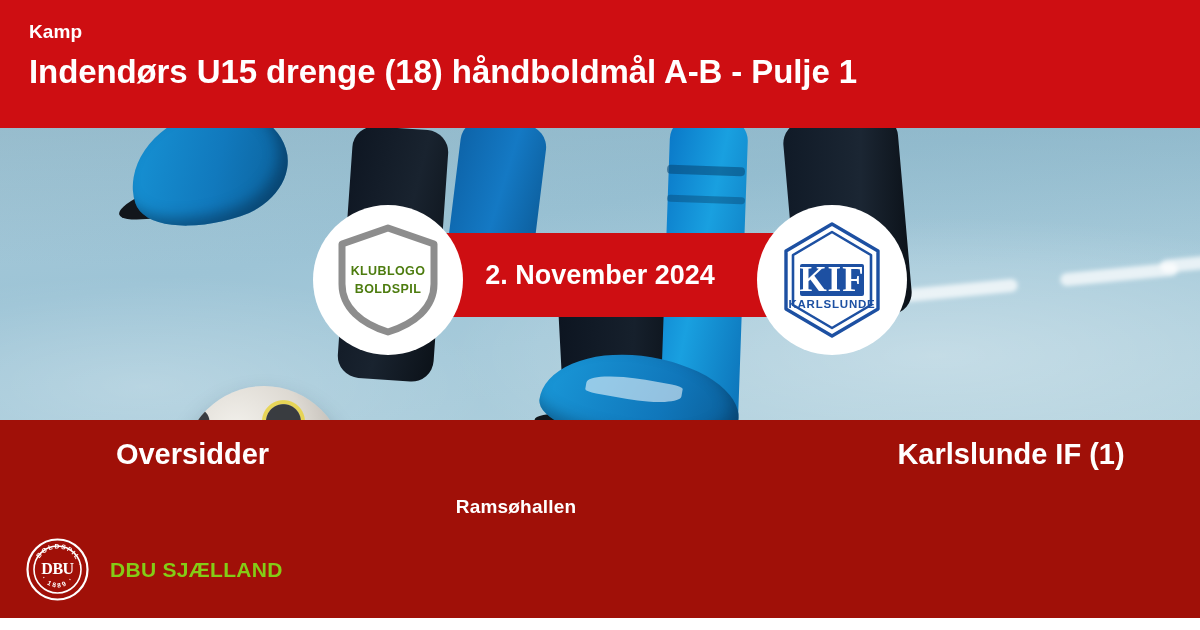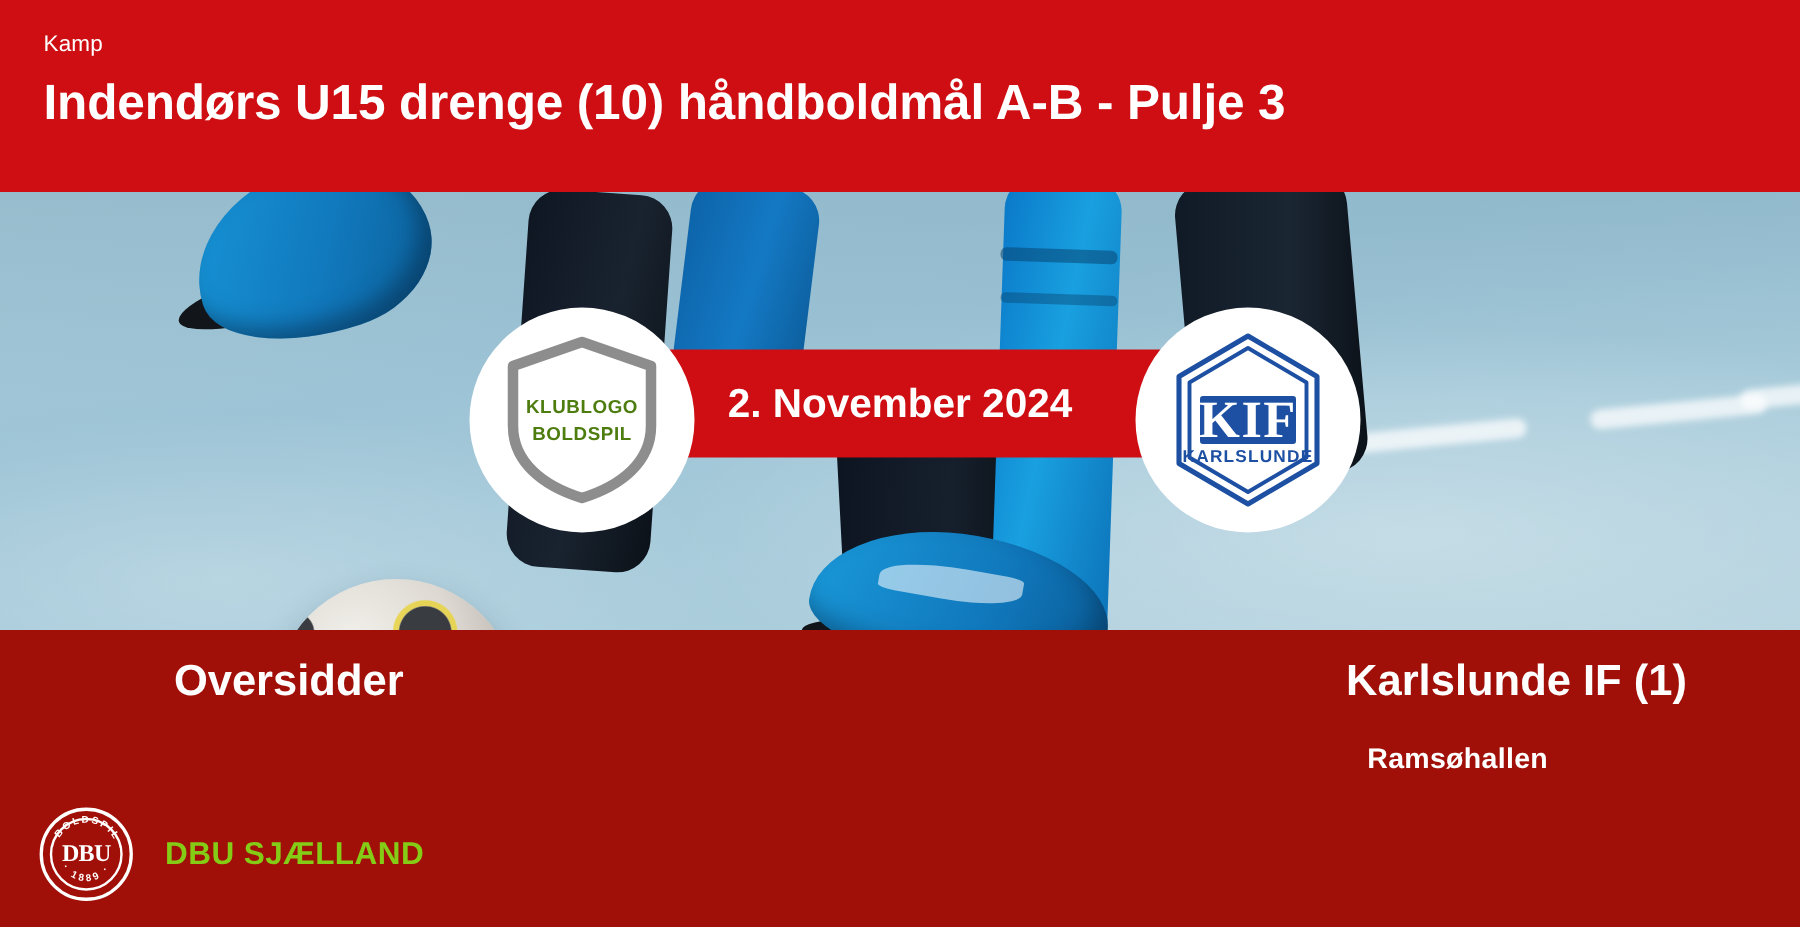--- a/index.html
+++ b/index.html
@@ -25,22 +25,22 @@
     position: absolute;
     left: 0;
     top: 0;
     width: 1200px;
     height: 128px;
     background: #ce0e12;
     box-sizing: border-box;
     padding: 22px 0 0 29px;
   }
   .header-eyebrow {
-    font-size: 15px;
-    font-weight: normal;
+    font-size: 19px;
+    font-weight: bold;
     color: #ffffff;
     letter-spacing: 0.1px;
     line-height: 1;
   }
   .header-title {
     margin-top: 13px;
     font-size: 33px;
     font-weight: bold;
     color: #ffffff;
     line-height: 1.1;
@@ -217,21 +217,21 @@
     border-radius: 60% 12% 55% 12%;
     transform: rotate(10deg);
   }
 
   
   .date-banner {
     position: absolute;
     left: 399px;
     top: 233px;
     width: 402px;
-    height: 72px;
+    height: 84px;
     background: #ce0e12;
     display: flex;
     flex-direction: row;
     align-items: center;
     justify-content: center;
     z-index: 5;
   }
   .date-line {
     font-size: 27px;
     font-weight: bold;
@@ -302,21 +302,21 @@
     white-space: nowrap;
   }
   .team-home { width: 600px; padding-right: 215px; box-sizing: border-box; }
   .team-away { width: 600px; padding-left: 222px; box-sizing: border-box; }
 
   .venue {
     position: absolute;
     left: 0;
     top: 76px;
     width: 1032px;
-    text-align: right;
+    text-align: center;
     font-size: 19px;
     font-weight: bold;
     color: #ffffff;
     letter-spacing: 0.2px;
   }
 
   .footer {
     position: absolute;
     left: 26px;
     top: 118px;
@@ -332,21 +332,21 @@
     letter-spacing: 0.3px;
   }
 </style>
 </head>
 <body>
 
 <div id="poster">
 
   <div class="header">
     <div class="header-eyebrow">Kamp</div>
-    <div class="header-title">Indendørs U15 drenge (10) håndboldmål A-B - Pulje 3</div>
+    <div class="header-title">Indendørs U15 drenge (18) håndboldmål A-B - Pulje 1</div>
   </div>
 
   <div class="photo">
     <div class="floor-sheen"></div>
 
     <div class="court-dash" style="left:900px; top:156px; width:118px;"></div>
     <div class="court-dash" style="left:1060px; top:140px; width:118px;"></div>
     <div class="court-dash" style="left:1160px; top:128px; width:90px;"></div>
 
     <div class="leg leg-dark-1"></div>

